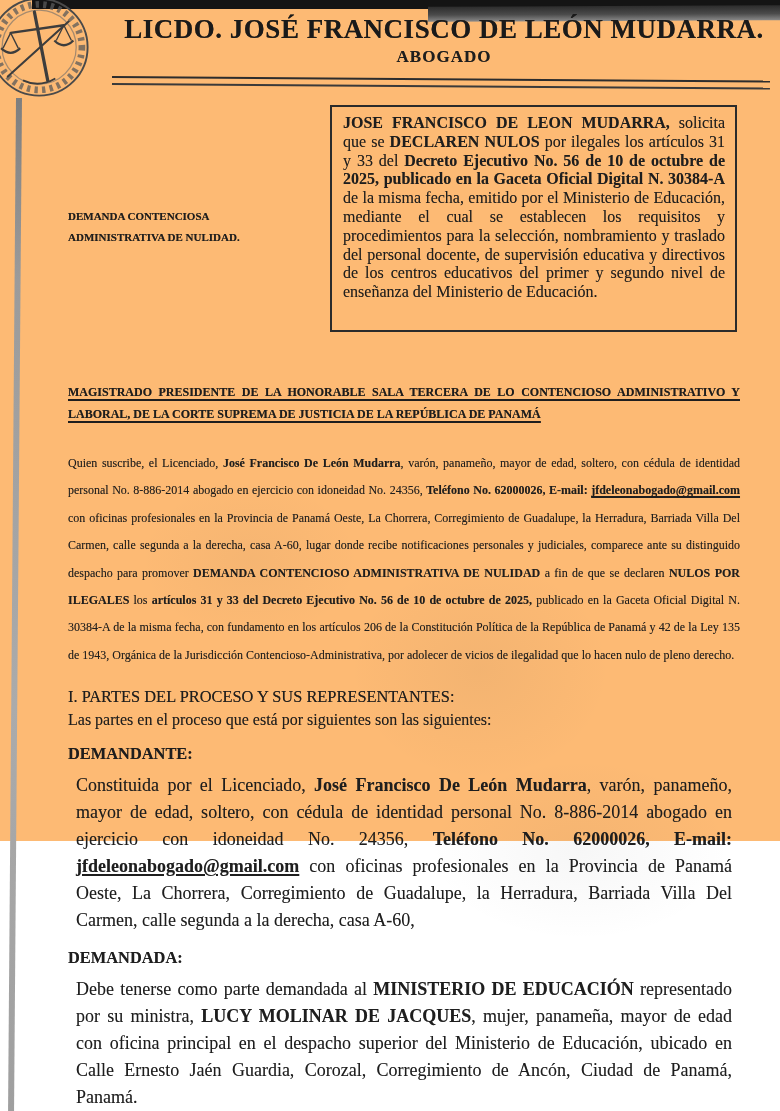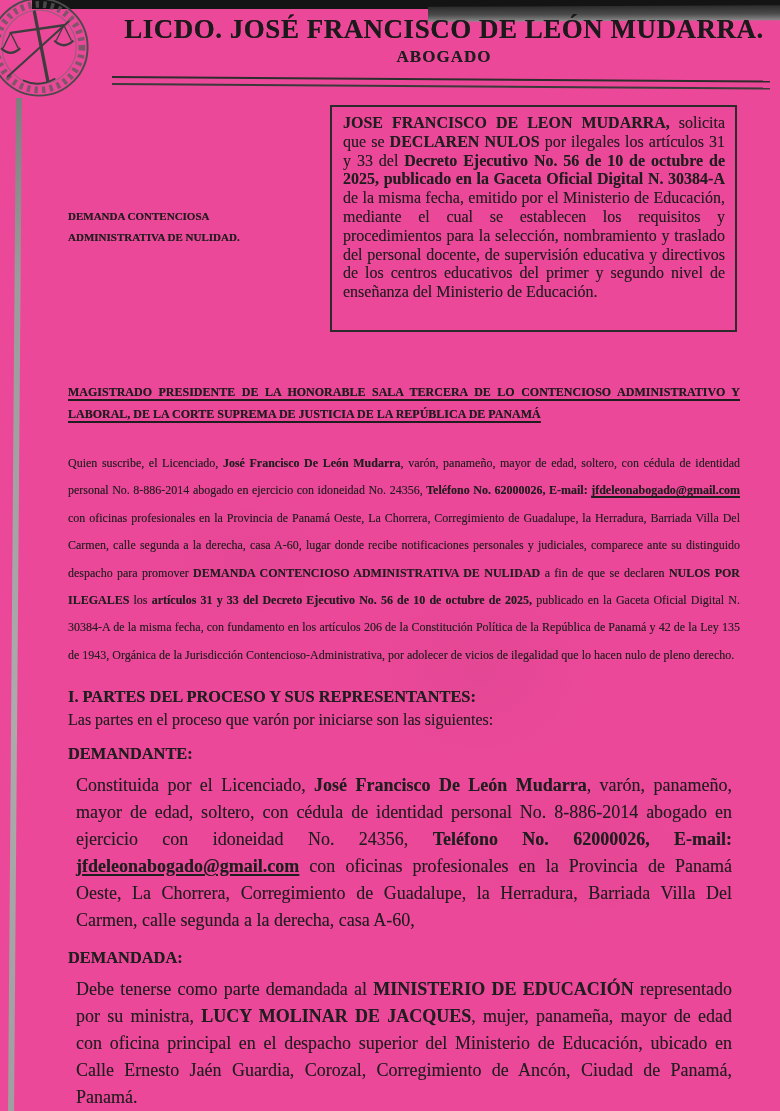--- a/index.html
+++ b/index.html
@@ -1,21 +1,21 @@
 <!DOCTYPE html>
 <html lang="es"><head>
 <meta charset="utf-8">
 <style>
   html,body{margin:0;padding:0;}
   body{
     width:780px;height:1111px;overflow:hidden;background:#ffffff;
     font-family:"Liberation Serif","DejaVu Serif",serif;color:#1e1e1e;
     position:relative;
   }
-  .page{position:relative;width:780px;height:1111px;background:#ec4899;}
+  .page{position:relative;width:780px;height:841px;background:#fdba74;}
   
   .top-bar-black{position:absolute;left:32px;top:0;right:0;height:9px;background:#141414;}
   .top-bar-gray{position:absolute;left:428px;top:6px;right:0;height:15px;
     background:linear-gradient(180deg,#2c2c2c 0%,#4b4b4b 55%,#8a8a8a 100%);
     transform:skewY(-0.25deg);}
   .left-strip{position:absolute;left:16px;top:98px;width:6px;height:1013px;
     background:linear-gradient(180deg,#7e7e7e 0%,#9b9b9b 18%,#ababab 60%,#9f9f9f 100%);
     transform:rotate(0.45deg);transform-origin:top center;}
   .smudge{position:absolute;border-radius:50%;pointer-events:none;}
   .smudge.a{left:350px;top:560px;width:260px;height:220px;
@@ -40,21 +40,21 @@
   .body-text{text-shadow:0 0 .3px rgba(0,0,0,.35);}
   .intro-row{display:flex;margin-top:37px;}
   .intro-label{width:262px;margin-top:101px;font-weight:bold;font-size:11px;line-height:21px;
     flex:none;text-shadow:0 0 .4px rgba(0,0,0,.5);}
   .intro-box{flex:none;width:382px;border:2px solid #2b2b2b;padding:7px 10px 28px 11px;
     font-size:16px;line-height:18.8px;text-align:justify;font-family:Liberation Serif, serif;}
   .addressee{margin:49px 0 0 0;font-size:12px;font-weight:bold;line-height:22px;
     text-align:justify;text-decoration:underline;text-decoration-thickness:1.5px;
     text-underline-offset:3px;text-shadow:0 0 .4px rgba(0,0,0,.5);}
   .opening{margin:25px 0 0 0;font-size:12px;line-height:27.4px;text-align:justify;}
-  .sec-title{margin:17px 0 0 0;font-size:16.4px;font-weight:bold;line-height:21px;
+  .sec-title{margin:17px 0 0 0;font-size:16.4px;font-weight:normal;line-height:21px;
     text-shadow:0 0 .4px rgba(0,0,0,.5);}
   .sec-intro{margin:2px 0 0 0;font-size:16px;line-height:21px;}
   .party-heading{margin:14px 0 0 0;font-size:16.4px;font-weight:bold;line-height:20px;
     text-shadow:0 0 .4px rgba(0,0,0,.5);}
   .party-par{margin:8px;font-size:18px;line-height:27px;text-align:justify;}
   .seg-n{font-weight:normal;}
   .seg-b{font-weight:bold;}
   .seg-bu{font-weight:bold;text-decoration:underline;text-decoration-thickness:1.5px;
     text-underline-offset:2px;}
 </style>
@@ -99,21 +99,21 @@
         <div>ADMINISTRATIVA DE NULIDAD.</div>
       </div>
       <div class="intro-box"><span class="seg-b">JOSE FRANCISCO DE LEON MUDARRA,</span><span class="seg-n"> solicita que se </span><span class="seg-b">DECLAREN NULOS</span><span class="seg-n"> por ilegales los artículos 31 y 33 del </span><span class="seg-b">Decreto Ejecutivo No. 56 de 10 de octubre de 2025, publicado en la Gaceta Oficial Digital N. 30384-A</span><span class="seg-n"> de la misma fecha, emitido por el Ministerio de Educación, mediante el cual se establecen los requisitos y procedimientos para la selección, nombramiento y traslado del personal docente, de supervisión educativa y directivos de los centros educativos del primer y segundo nivel de enseñanza del Ministerio de Educación.</span></div>
     </section>
 
     <h2 class="addressee">MAGISTRADO PRESIDENTE DE LA HONORABLE SALA TERCERA DE LO CONTENCIOSO ADMINISTRATIVO Y LABORAL, DE LA CORTE SUPREMA DE JUSTICIA DE LA REPÚBLICA DE PANAMÁ</h2>
 
     <p class="opening"><span class="seg-n">Quien suscribe, el Licenciado,  </span><span class="seg-b">José Francisco De León Mudarra</span><span class="seg-n">, varón, panameño, mayor de edad, soltero, con cédula de identidad personal No. 8-886-2014 abogado en ejercicio con idoneidad No. 24356, </span><span class="seg-b">Teléfono No. 62000026, E-mail: </span><span class="seg-bu">jfdeleonabogado@gmail.com</span><span class="seg-n"> con oficinas profesionales en la Provincia de Panamá Oeste, La Chorrera, Corregimiento de Guadalupe, la Herradura, Barriada Villa Del Carmen, calle segunda a la derecha, casa A-60, lugar donde recibe notificaciones personales y judiciales, comparece ante su distinguido despacho para promover </span><span class="seg-b">DEMANDA CONTENCIOSO ADMINISTRATIVA DE NULIDAD</span><span class="seg-n"> a fin de que se declaren </span><span class="seg-b">NULOS POR ILEGALES</span><span class="seg-n"> los </span><span class="seg-b">artículos 31 y 33 del Decreto Ejecutivo No. 56 de 10 de octubre de 2025,</span><span class="seg-n"> publicado en la Gaceta Oficial Digital N. 30384-A de la misma fecha, con fundamento en los artículos 206 de la Constitución Política de la República de Panamá y 42 de la Ley 135 de 1943, Orgánica de la Jurisdicción Contencioso-Administrativa, por adolecer de vicios de ilegalidad que lo hacen nulo de pleno derecho.</span></p>
 
     <h3 class="sec-title">I.  PARTES DEL PROCESO Y SUS REPRESENTANTES:</h3>
-    <p class="sec-intro">Las partes en el proceso que varón por iniciarse son las siguientes:</p>
+    <p class="sec-intro">Las partes en el proceso que está por siguientes son las siguientes:</p>
 
     <h4 class="party-heading">DEMANDANTE:</h4>
     <p class="party-par"><span class="seg-n">Constituida por el Licenciado, </span><span class="seg-b">José Francisco De León Mudarra</span><span class="seg-n">, varón, panameño, mayor de edad, soltero, con cédula de identidad personal No. 8-886-2014 abogado en ejercicio con idoneidad No. 24356, </span><span class="seg-b">Teléfono No. 62000026, E-mail: </span><span class="seg-bu">jfdeleonabogado@gmail.com</span><span class="seg-n"> con oficinas profesionales en la Provincia de Panamá Oeste, La Chorrera, Corregimiento de Guadalupe, la Herradura, Barriada Villa Del Carmen, calle segunda a la derecha, casa A-60,</span></p>
 
     <h4 class="party-heading">DEMANDADA:</h4>
     <p class="party-par"><span class="seg-n">Debe tenerse como parte demandada al </span><span class="seg-b">MINISTERIO DE EDUCACIÓN</span><span class="seg-n"> representado por su ministra, </span><span class="seg-b">LUCY MOLINAR DE JACQUES</span><span class="seg-n">, mujer, panameña, mayor de edad con oficina principal en el despacho superior del Ministerio de Educación, ubicado en Calle Ernesto Jaén Guardia, Corozal, Corregimiento de Ancón, Ciudad de Panamá, Panamá.</span></p>
 
   </main>
 </div>
 

